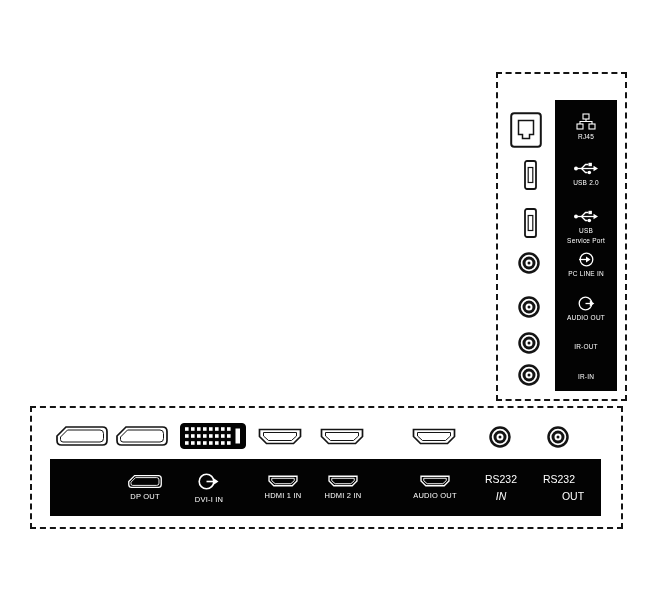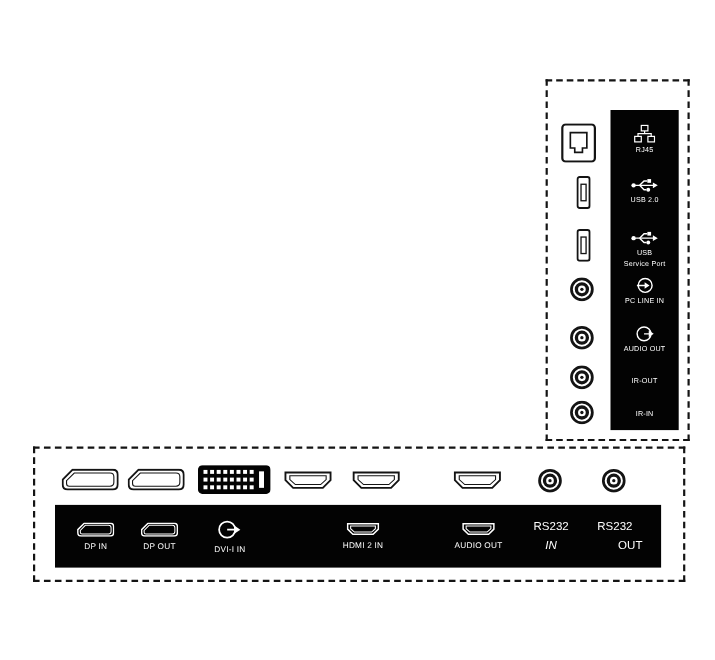--- a/index.html
+++ b/index.html
@@ -244,29 +244,20 @@
     <div class="conn" style="left:515px;top:18px;">
       <svg width="22" height="22" viewBox="0 0 22 22">
         <circle cx="11" cy="11" r="9.5" fill="none" stroke="#141414" stroke-width="2.5"></circle>
         <circle cx="11" cy="11" r="5" fill="none" stroke="#141414" stroke-width="3"></circle>
         <circle cx="11" cy="11" r="1.5" fill="#141414"></circle>
       </svg>
     </div>
 
     <div class="bottom-black">
 
-      <div class="bcell" style="left:5px;">
-        <span class="icon">
-          <svg width="34" height="13" viewBox="0 0 52 20">
-            <path d="M10 1 H46.5 Q51 1 51 5.5 V14.5 Q51 19 46.5 19 H5.5 Q1 19 1 14.5 V10 Z" fill="none" stroke="#fff" stroke-width="2"></path>
-            <path d="M11.5 4 H44 Q47.5 4 47.5 7.5 V12.5 Q47.5 16 44 16 H7 Q4.5 16 4.5 13.5 V11 Z" fill="none" stroke="#fff" stroke-width="1.4"></path>
-          </svg>
-        </span>
-        <span class="blabel">DP IN</span>
-      </div>
 
       <div class="bcell" style="left:127px;">
         <span class="icon">
           <svg width="24" height="19" viewBox="0 0 24 19">
             <circle cx="9.5" cy="9.5" r="7.3" fill="none" stroke="#fff" stroke-width="1.6"></circle>
             <path d="M9.5 9.5 H18" stroke="#fff" stroke-width="1.6"></path>
             <path d="M16 5.8 L21.5 9.5 L16 13.2 Z" fill="#fff"></path>
           </svg>
         </span>
         <span class="blabel">DVI-I IN</span>
@@ -275,38 +266,47 @@
       <div class="bcell" style="left:63px;">
         <span class="icon">
           <svg width="34" height="13" viewBox="0 0 52 20">
             <path d="M10 1 H46.5 Q51 1 51 5.5 V14.5 Q51 19 46.5 19 H5.5 Q1 19 1 14.5 V10 Z" fill="none" stroke="#fff" stroke-width="2"></path>
             <path d="M11.5 4 H44 Q47.5 4 47.5 7.5 V12.5 Q47.5 16 44 16 H7 Q4.5 16 4.5 13.5 V11 Z" fill="none" stroke="#fff" stroke-width="1.4"></path>
           </svg>
         </span>
         <span class="blabel">DP OUT</span>
       </div>
 
-
-      <div class="bcell" style="left:248px;">
+      <div class="bcell" style="left:201px;">
         <span class="icon">
           <svg width="30" height="12" viewBox="0 0 44 17">
             <path d="M1.5 1.5 H42.5 V8.5 L35.5 15.5 H8.5 L1.5 8.5 Z" fill="none" stroke="#fff" stroke-width="2"></path>
             <path d="M5.5 4.5 H38.5 V8 L33.5 12.5 H10.5 L5.5 8 Z" fill="none" stroke="#fff" stroke-width="1.4"></path>
           </svg>
         </span>
-        <span class="blabel">HDMI 2 IN</span>
-      </div>
-
-      <div class="bcell" style="left:353px;">
+        <span class="blabel">HDMI 1 IN</span>
+      </div>
+
+      <div class="bcell" style="left:261px;">
         <span class="icon">
           <svg width="30" height="12" viewBox="0 0 44 17">
             <path d="M1.5 1.5 H42.5 V8.5 L35.5 15.5 H8.5 L1.5 8.5 Z" fill="none" stroke="#fff" stroke-width="2"></path>
             <path d="M5.5 4.5 H38.5 V8 L33.5 12.5 H10.5 L5.5 8 Z" fill="none" stroke="#fff" stroke-width="1.4"></path>
           </svg>
         </span>
+        <span class="blabel">HDMI 2 IN</span>
+      </div>
+
+      <div class="bcell" style="left:353px;">
+        <span class="icon">
+          <svg width="30" height="12" viewBox="0 0 44 17">
+            <path d="M1.5 1.5 H42.5 V8.5 L35.5 15.5 H8.5 L1.5 8.5 Z" fill="none" stroke="#fff" stroke-width="2"></path>
+            <path d="M5.5 4.5 H38.5 V8 L33.5 12.5 H10.5 L5.5 8 Z" fill="none" stroke="#fff" stroke-width="1.4"></path>
+          </svg>
+        </span>
         <span class="blabel">AUDIO OUT</span>
       </div>
 
       <div class="bcell" style="left:419px;">
         <span class="rslabel">RS232</span>
         <span class="rslabel" style="margin-top:-4px;font-style:italic;">IN</span>
       </div>
 
       <div class="bcell" style="left:477px;">
         <span class="rslabel">RS232</span>

